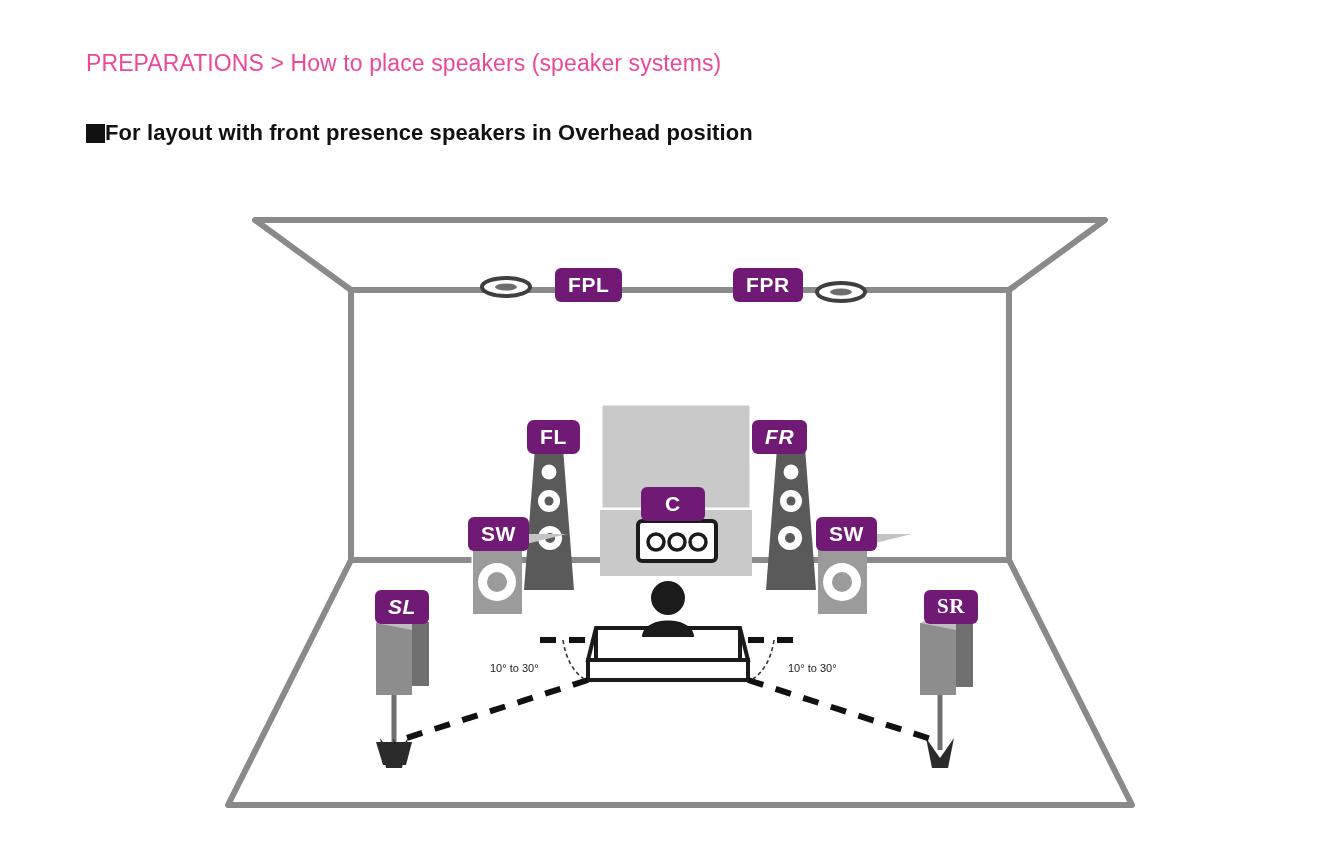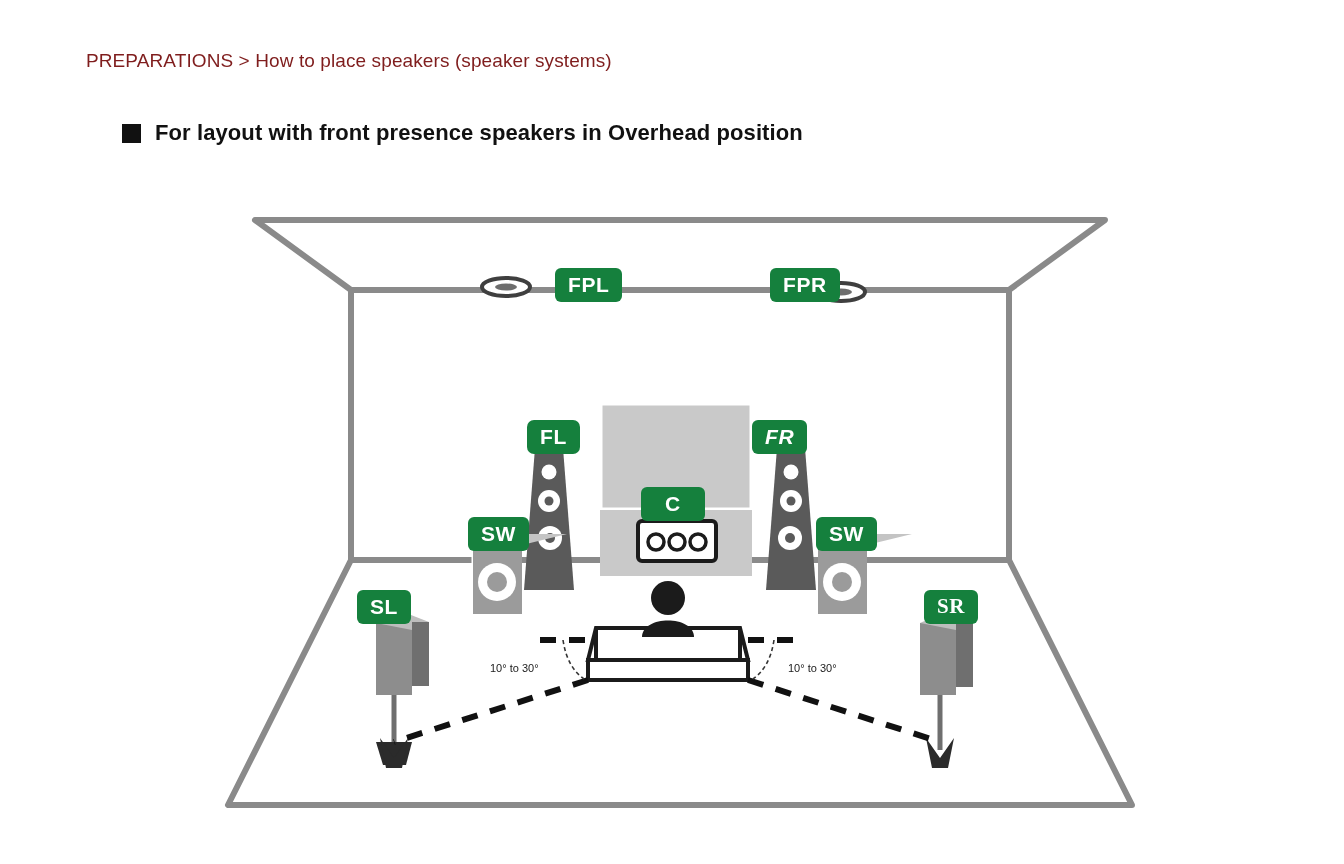--- a/index.html
+++ b/index.html
@@ -12,33 +12,31 @@
     height: 864px;
     position: relative;
     font-family: "Liberation Sans", sans-serif;
     color: #1a1a1a;
     overflow: hidden;
   }
   .breadcrumb {
     position: absolute;
     left: 86px;
     top: 50px;
-    font-size: 19px;
+    font-size: 23px;
     letter-spacing: 0.1px;
-    color: #7f1d1d;
+    color: #ec4899;
     white-space: nowrap;
   }
   .section-heading {
     position: absolute;
     left: 86px;
     top: 120px;
     display: flex;
     align-items: center;
-    gap: 14px;
-    margin-left: 36px;
   }
   .section-heading .bullet {
     width: 19px;
     height: 19px;
     background: #111111;
     display: block;
   }
   .section-heading .htext {
     font-size: 22px;
     font-weight: bold;
@@ -51,21 +49,21 @@
     left: 180px;
     top: 190px;
     width: 1000px;
     height: 640px;
   }
   .diagram svg {
     display: block;
   }
   .label {
     position: absolute;
-    background: #15803d;
+    background: #701a75;
     color: #ffffff;
     font-weight: bold;
     border-radius: 6px;
     text-align: center;
     line-height: 1;
     padding: 6px 13px 7px 13px;
     font-size: 21px;
     letter-spacing: 0.6px;
   }
   .angle-text {
@@ -197,24 +195,24 @@
     </g>
     <g stroke="#333333" stroke-width="1.6" fill="none" stroke-dasharray="4 3">
       <path d="M 383 450 C 386 470, 394 482, 404 489"></path>
     </g>
     <g stroke="#333333" stroke-width="1.6" fill="none" stroke-dasharray="4 3">
       <path d="M 594 450 C 591 470, 583 482, 573 489"></path>
     </g>
   </svg>
 
   <div class="label" style="left:375px; top:78px;">FPL</div>
-  <div class="label" style="left:553px; top:78px;margin-left:37px;">FPR</div>
+  <div class="label" style="left:553px; top:78px;">FPR</div>
   <div class="label" style="left:347px; top:230px;border-radius:7px;">FL</div>
   <div class="label" style="left:572px; top:230px;font-style:italic;">FR</div>
   <div class="label" style="left:461px; top:297px; padding-left:24px; padding-right:24px;">C</div>
   <div class="label" style="left:288px; top:327px;">SW</div>
   <div class="label" style="left:636px; top:327px;">SW</div>
-  <div class="label" style="left:177px; top:400px;">SL</div>
+  <div class="label" style="left:195px; top:400px;font-style:italic;">SL</div>
   <div class="label" style="left:744px; top:400px;font-family:Liberation Serif, serif;">SR</div>
 
   <div class="angle-text" style="left:310px; top:472px;">10° to 30°</div>
   <div class="angle-text" style="left:608px; top:472px;">10° to 30°</div>
 </div>
 
 </body></html>

